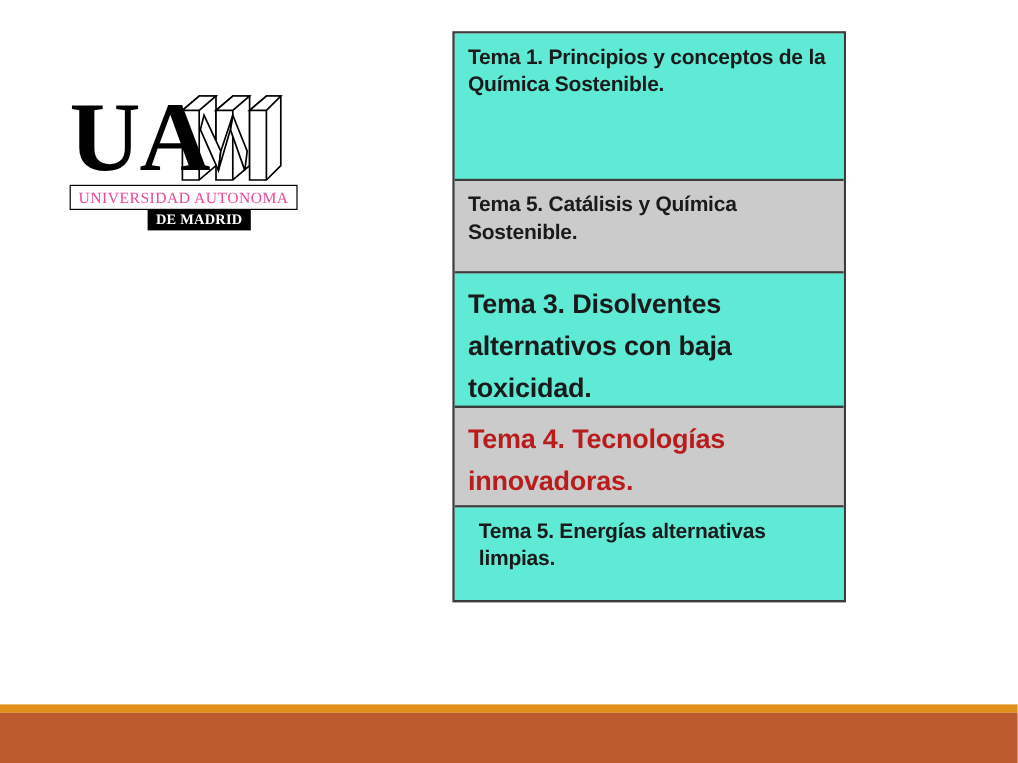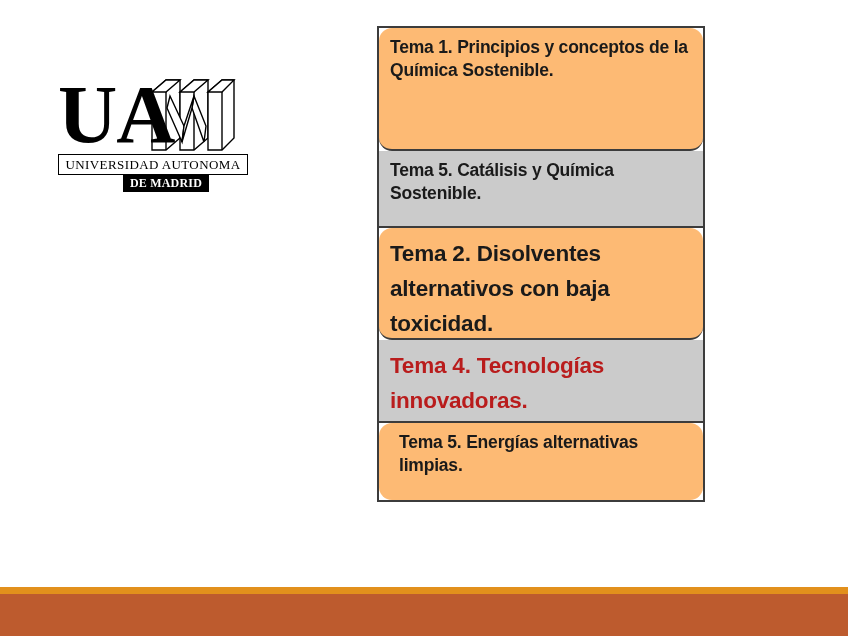--- a/index.html
+++ b/index.html
@@ -65,21 +65,21 @@
     top: 76px;
     width: 190px;
     height: 21px;
     border: 1px solid #000000;
     box-sizing: border-box;
     background: #ffffff;
     font-family: "Liberation Serif", serif;
     font-size: 13px;
     font-weight: normal;
     letter-spacing: 0.4px;
-    color: #000000;
+    color: #ec4899;
     text-align: center;
     line-height: 19px;
     white-space: nowrap;
     overflow: hidden;
   }
   .logo-madrid {
     position: absolute;
     left: 65px;
     top: 97px;
     width: 86px;
@@ -115,22 +115,21 @@
     padding: 8px 10px 6px 11px;
     overflow: hidden;
   }
   .topic-row:last-child {
     border-bottom: none;
   }
   .topic-row.shaded {
     background: #cbcbcb;
   }
   .topic-row.plain {
-    background: #fdba74;
-    border-radius: 13px;
+    background: #5eead4;
   }
   .topic-text {
     font-family: "Liberation Sans", sans-serif;
     font-weight: bold;
     color: #1a1a1a;
     display: block;
   }
   .size-sm .topic-text {
     font-size: 17.5px;
     line-height: 23px;
@@ -210,21 +209,21 @@
 
     <div id="row-1" class="topic-row plain size-sm">
       <span class="topic-text">Tema 1. Principios y conceptos de la Química Sostenible.</span>
     </div>
 
     <div id="row-2" class="topic-row shaded size-sm">
       <span class="topic-text">Tema 5. Catálisis y Química Sostenible.</span>
     </div>
 
     <div id="row-3" class="topic-row plain size-lg">
-      <span class="topic-text">Tema 2. Disolventes alternativos con baja toxicidad.</span>
+      <span class="topic-text">Tema 3. Disolventes alternativos con baja toxicidad.</span>
     </div>
 
     <div id="row-4" class="topic-row shaded size-lg accent-red">
       <span class="topic-text">Tema 4. Tecnologías innovadoras.</span>
     </div>
 
     <div id="row-5" class="topic-row plain size-sm">
       <span class="topic-text">Tema 5. Energías alternativas limpias.</span>
     </div>
 

